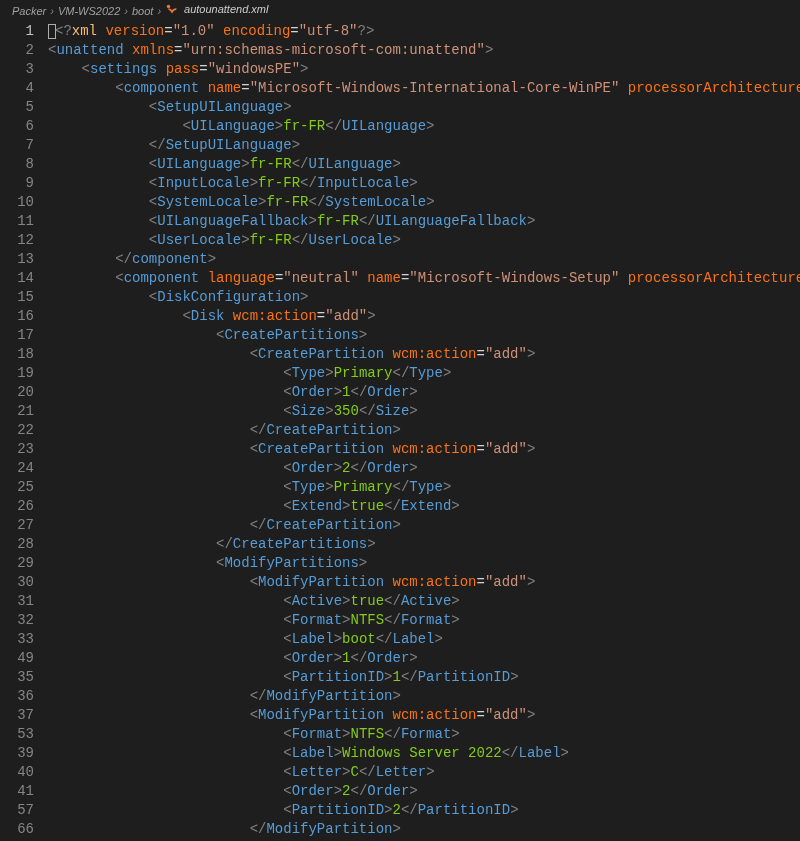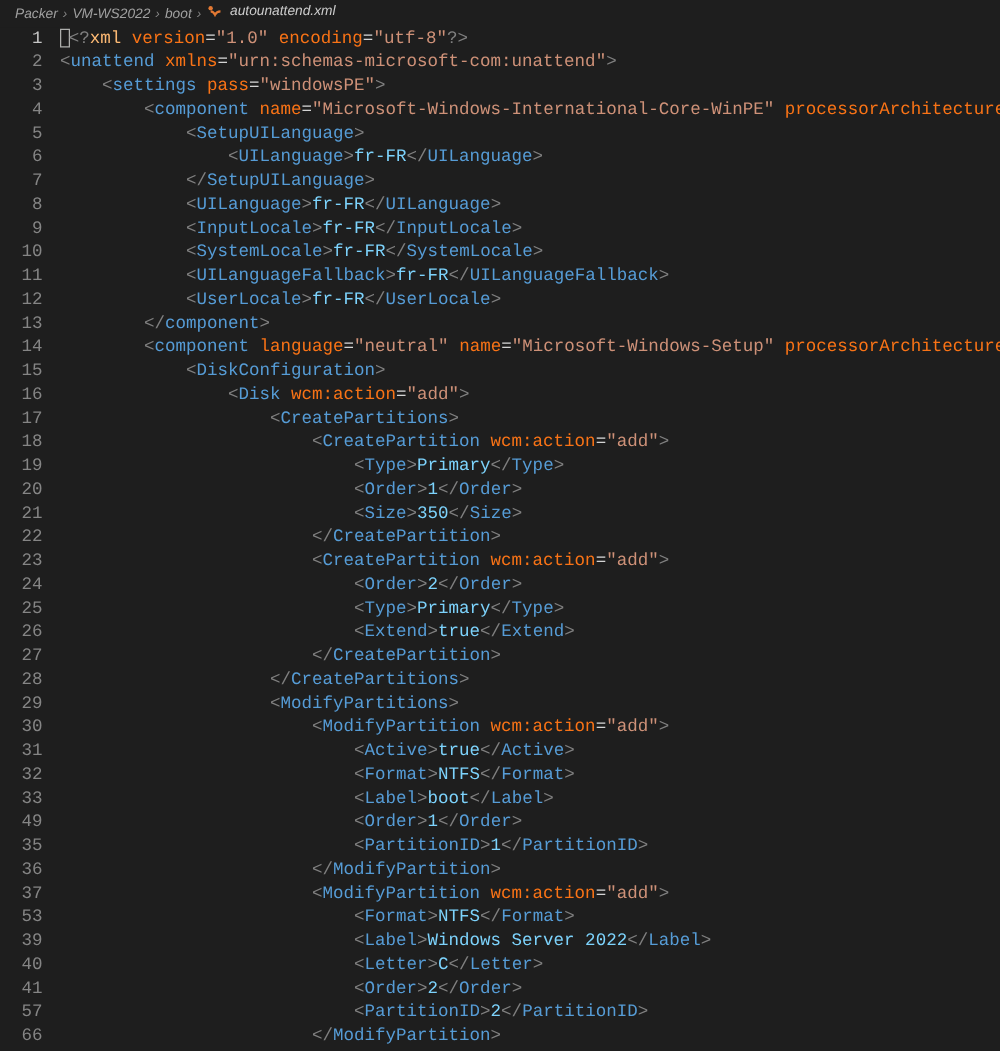--- a/index.html
+++ b/index.html
@@ -48,21 +48,21 @@
     overflow: hidden;
     white-space: pre;
     line-height: 19px;
   }
   .code-line { height: 19px; white-space: pre; }
   .pi   { color: #fdba74; }       
   .tg   { color: #808080; }       
   .el   { color: #569cd6; }       
   .attr { color: #f97316; }       
   .str  { color: #ce9178; }       
-  .txt  { color: #7dd3fc; }       
+  .txt  { color: #84cc16; }       
   .eq   { color: #d4d4d4; }
   .cursor-box {
     display:inline-block;
     border:1px solid #aeafad;
     width:8px; height:15px;
     vertical-align: middle;
     margin-right:-1px;
   }
 </style>
 </head>

